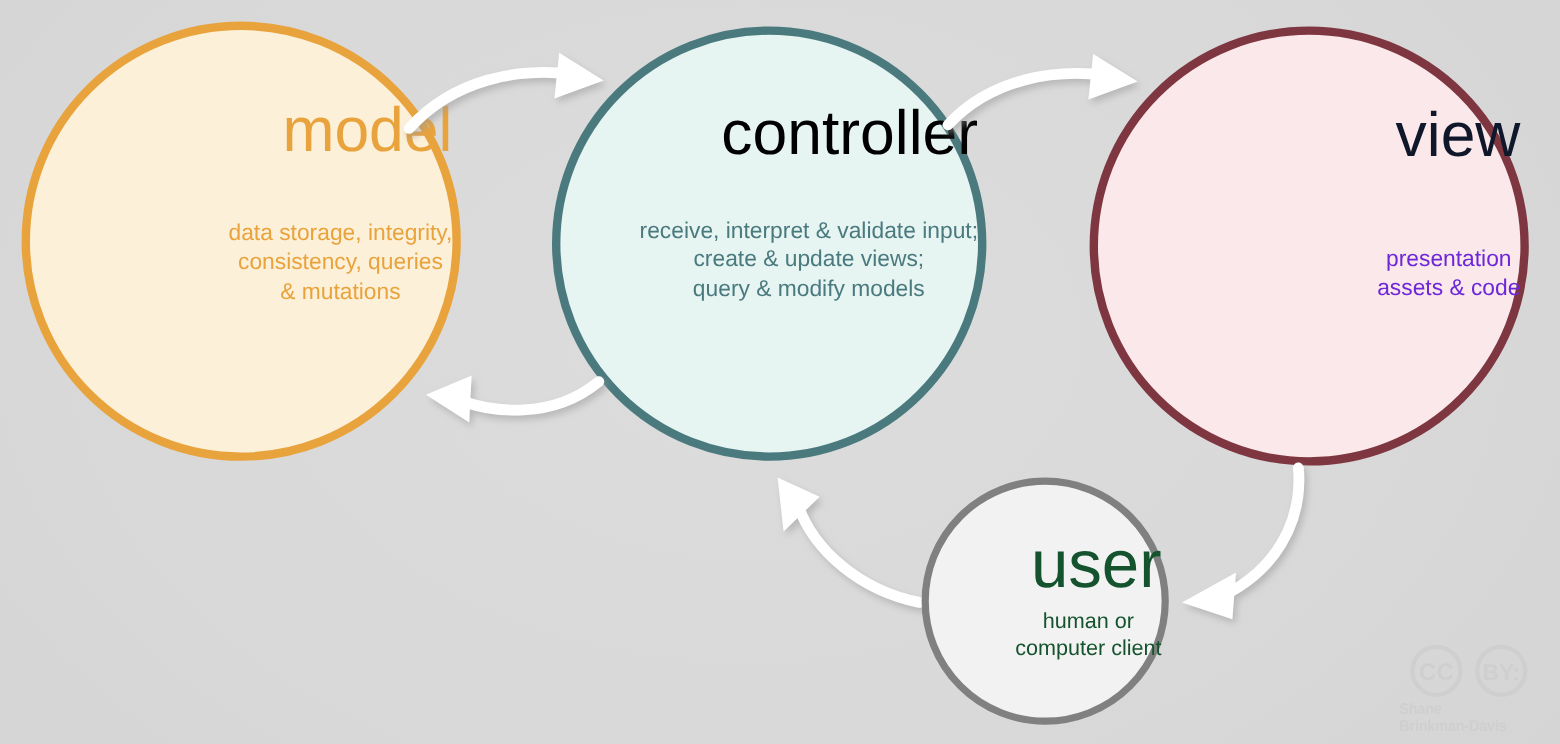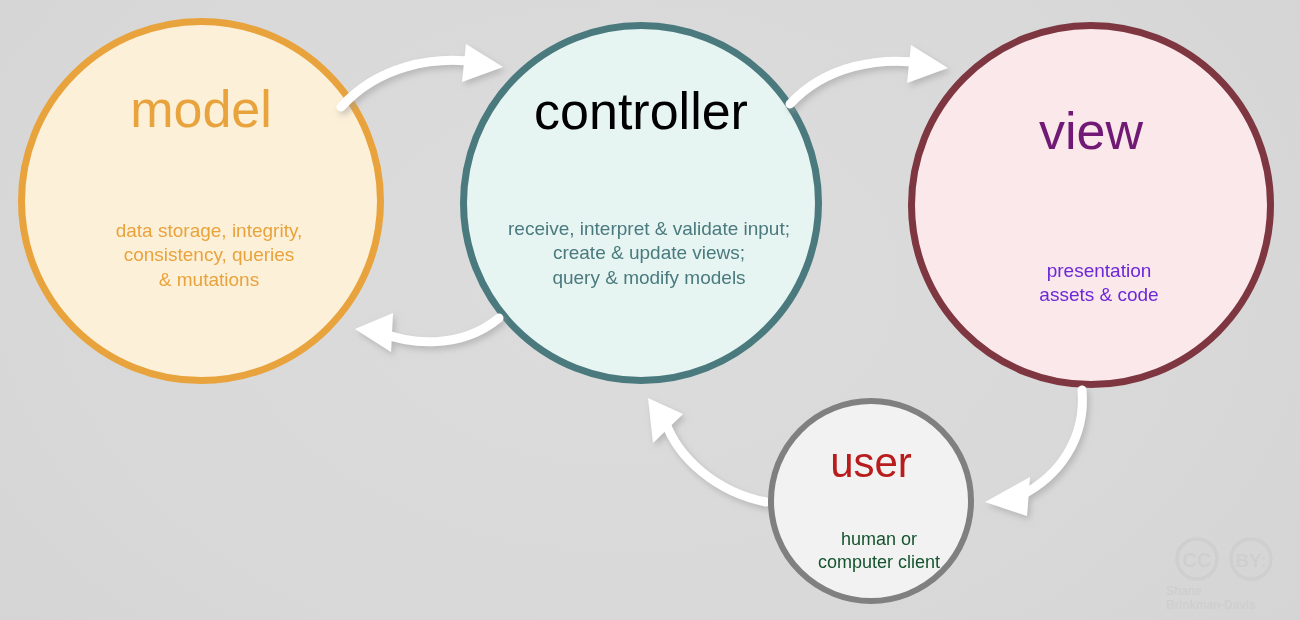--- a/index.html
+++ b/index.html
@@ -27,23 +27,22 @@
     height: 620px;
   }
   #arrow-layer { z-index: 5; }
 
   .node {
     position: absolute;
     border-radius: 50%;
     box-sizing: border-box;
     display: flex;
     flex-direction: column;
-    align-items: center;
+    align-items: flex-end;
     z-index: 2;
-    gap: 36px;
   }
   .node .title {
     font-weight: 400;
     line-height: 1;
     white-space: nowrap;
   }
   .node .desc {
     text-align: center;
     line-height: 1.28;
     white-space: pre-line;
@@ -87,41 +86,41 @@
   }
 
   
   #node-view {
     left: 908px; top: 22px;
     width: 366px; height: 366px;
     background: #fbe8ea;
     border: 7px solid #7e3741;
   }
   #node-view .title {
-    color: #701a75;
+    color: #0f172a;
     font-size: 52px;
-    margin-top: 76px;
+    margin-top: 58px;
   }
   #node-view .desc {
     color: #6d28d9;
     font-size: 19px;
     margin-top: 66px;
   }
 
   
   #node-user {
     left: 768px; top: 398px;
     width: 206px; height: 206px;
     background: #f2f2f2;
     border: 6px solid #808080;
     z-index: 6;
   }
   #node-user .title {
-    color: #b91c1c;
-    font-size: 42px;
+    color: #14532d;
+    font-size: 56px;
     margin-top: 38px;
   }
   #node-user .desc {
     color: #14532d;
     font-size: 18px;
     margin-top: 8px;
   }
 
   
   #cc-badge {

